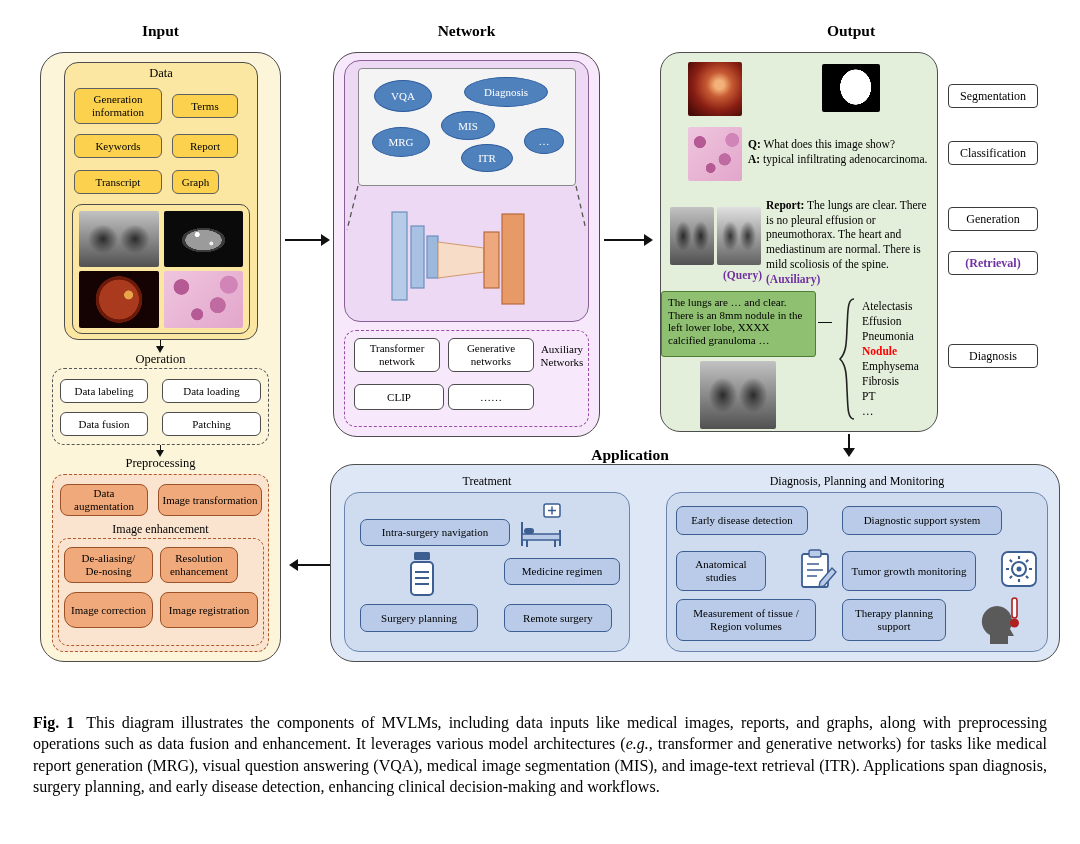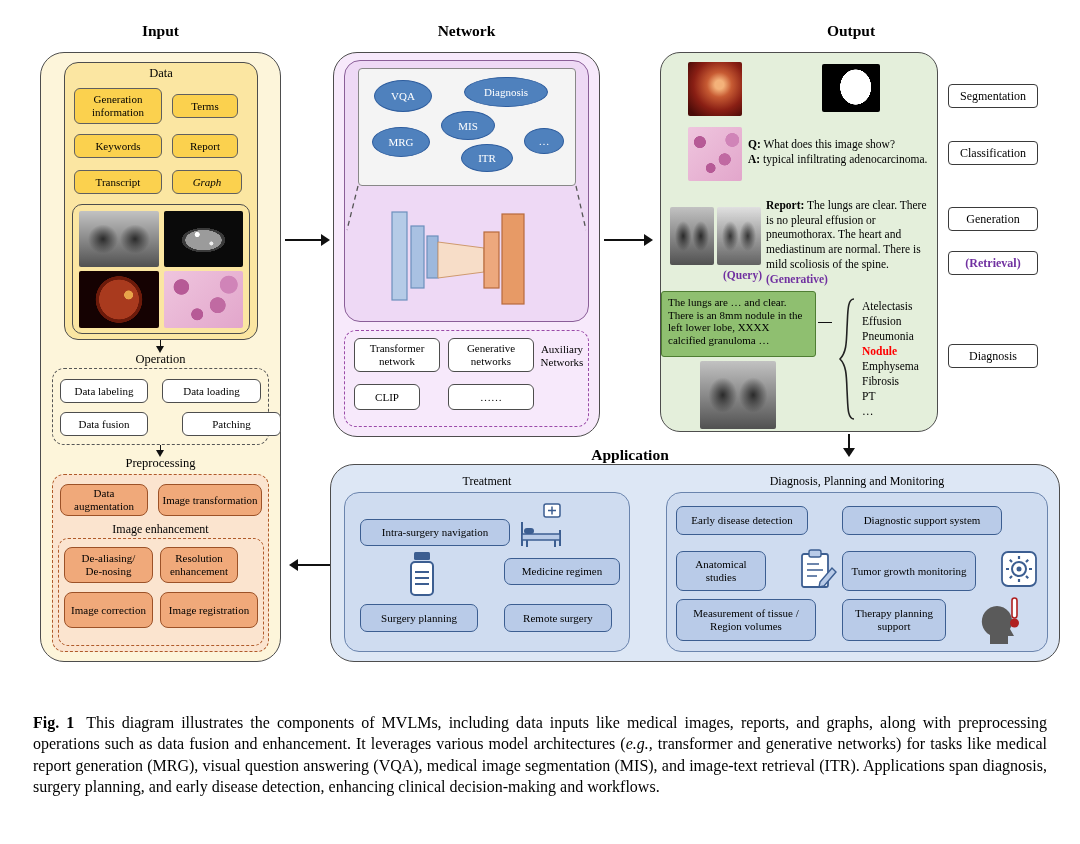--- a/index.html
+++ b/index.html
@@ -74,47 +74,47 @@
   <div class="panel" style="left:40px;top:52px;width:241px;height:610px;background:#fdf5da;border-radius:24px;"></div>
 
   <div class="panel" style="left:64px;top:62px;width:194px;height:278px;background:#fbe6a2;border-radius:14px;border-width:1.3px;"></div>
   <div class="lbl" style="left:64px;top:66px;width:194px;">Data</div>
 
   <div class="box ybox" style="left:74px;top:88px;width:88px;height:36px;">Generation information</div>
   <div class="box ybox" style="left:172px;top:94px;width:66px;height:24px;">Terms</div>
   <div class="box ybox" style="left:74px;top:134px;width:88px;height:24px;">Keywords</div>
   <div class="box ybox" style="left:172px;top:134px;width:66px;height:24px;">Report</div>
   <div class="box ybox" style="left:74px;top:170px;width:88px;height:24px;">Transcript</div>
-  <div class="box ybox" style="left:172px;top:170px;width:70px;height:24px;font-style:italic;">Graph</div>
+  <div class="box ybox" style="left:172px;top:170px;width:47px;height:24px;">Graph</div>
 
   <div class="panel" style="left:72px;top:204px;width:178px;height:130px;background:#fbe6a2;border-radius:10px;border-width:1.2px;"></div>
   <div class="img img-xray" style="left:79px;top:211px;width:80px;height:56px;"></div>
   <div class="img img-ct" style="left:164px;top:211px;width:79px;height:56px;"></div>
   <div class="img img-fundus" style="left:79px;top:271px;width:80px;height:57px;"></div>
   <div class="img img-histo" style="left:164px;top:271px;width:79px;height:57px;"></div>
 
   <div class="varrow s" style="left:160px;top:340px;height:10px;"></div>
   <div class="lbl" style="left:40px;top:352px;width:241px;">Operation</div>
   <div class="dash" style="left:52px;top:368px;width:217px;height:77px;border-color:#555;"></div>
   <div class="box wbox" style="left:60px;top:379px;width:88px;height:24px;">Data labeling</div>
   <div class="box wbox" style="left:162px;top:379px;width:99px;height:24px;">Data loading</div>
   <div class="box wbox" style="left:60px;top:412px;width:88px;height:24px;">Data fusion</div>
-  <div class="box wbox" style="left:162px;top:412px;width:99px;height:24px;margin-left:20px;">Patching</div>
+  <div class="box wbox" style="left:162px;top:412px;width:99px;height:24px;">Patching</div>
 
   <div class="varrow s" style="left:160px;top:445px;height:9px;"></div>
   <div class="lbl" style="left:40px;top:456px;width:241px;">Preprocessing</div>
   <div class="dash" style="left:52px;top:474px;width:217px;height:178px;border-color:#b05a2a;background:#fbe4cf;"></div>
   <div class="box obox" style="left:60px;top:484px;width:88px;height:32px;">Data augmentation</div>
   <div class="box obox" style="left:158px;top:484px;width:104px;height:32px;">Image transformation</div>
   <div class="lbl" style="left:52px;top:522px;width:217px;font-size:12px;">Image enhancement</div>
   <div class="dash" style="left:58px;top:538px;width:206px;height:108px;border-color:#b05a2a;border-radius:10px;"></div>
   <div class="box obox pre" style="left:64px;top:547px;width:89px;height:36px;">De-aliasing/
 De-nosing</div>
   <div class="box obox" style="left:160px;top:547px;width:78px;height:36px;">Resolution enhancement</div>
-  <div class="box obox" style="left:64px;top:592px;width:89px;height:36px;">Image correction</div>
+  <div class="box obox" style="left:64px;top:592px;width:89px;height:36px;border-radius:12px;">Image correction</div>
   <div class="box obox" style="left:160px;top:592px;width:98px;height:36px;">Image registration</div>
 
   <div class="ptitle" style="left:333px;top:22px;width:267px;">Network</div>
   <div class="panel" style="left:333px;top:52px;width:267px;height:385px;background:#f7e9fb;border-radius:24px;"></div>
   <div class="panel" style="left:344px;top:60px;width:245px;height:262px;background:#eed9f5;border-radius:16px;border-color:#8a5e98;border-width:1.3px;"></div>
   <div class="panel" style="left:358px;top:68px;width:218px;height:118px;background:#f4f4f4;border-radius:4px;border-width:1px;border-color:#888;"></div>
 
   <div class="ellipse" style="left:374px;top:80px;width:56px;height:30px;">VQA</div>
   <div class="ellipse" style="left:464px;top:77px;width:82px;height:28px;">Diagnosis</div>
   <div class="ellipse" style="left:372px;top:127px;width:56px;height:28px;">MRG</div>
@@ -130,42 +130,42 @@
     <rect x="83" y="52" width="11" height="42" fill="#9db8dd" stroke="#6d8fbd" stroke-width="1.2"></rect>
     <polygon points="94,58 140,64 140,88 94,94" fill="#f7ddc8" stroke="#cf9a6e" stroke-width="1"></polygon>
     <rect x="140" y="48" width="15" height="56" fill="#eda87d" stroke="#b86a3c" stroke-width="1.2"></rect>
     <rect x="158" y="30" width="22" height="90" fill="#e79a66" stroke="#b86a3c" stroke-width="1.2"></rect>
   </svg>
 
   <div class="dash" style="left:344px;top:330px;width:245px;height:97px;border-color:#9a4aa8;"></div>
   <div class="box wbox" style="left:354px;top:338px;width:86px;height:34px;">Transformer network</div>
   <div class="box wbox" style="left:448px;top:338px;width:86px;height:34px;">Generative networks</div>
   <div class="box" style="left:536px;top:340px;width:52px;height:32px;font-size:11px;">Auxiliary Networks</div>
-  <div class="box wbox" style="left:354px;top:384px;width:66px;height:26px;">CLIP</div>
+  <div class="box wbox" style="left:354px;top:384px;width:90px;height:26px;">CLIP</div>
   <div class="box wbox" style="left:448px;top:384px;width:86px;height:26px;">……</div>
 
   <div class="ptitle" style="left:660px;top:22px;width:382px;">Output</div>
   <div class="panel" style="left:660px;top:52px;width:278px;height:380px;background:#e4efdb;border-radius:20px;"></div>
 
   <div class="img img-endo" style="left:688px;top:62px;width:54px;height:54px;"></div>
   <div class="img img-mask" style="left:822px;top:64px;width:58px;height:48px;"></div>
   <div class="olabel" style="left:948px;top:84px;width:88px;height:22px;">Segmentation</div>
 
   <div class="img img-histo" style="left:688px;top:127px;width:54px;height:54px;"></div>
   <div class="txt" style="left:748px;top:137px;width:186px;">
     <span class="b">Q:</span><span> What does this image show?</span><br>
     <span class="b">A:</span><span> typical infiltrating adenocarcinoma.</span>
   </div>
   <div class="olabel" style="left:948px;top:141px;width:88px;height:22px;">Classification</div>
 
   <div class="img img-xray" style="left:670px;top:207px;width:44px;height:58px;"></div>
   <div class="img img-xray img-xray2" style="left:717px;top:207px;width:44px;height:58px;"></div>
   <div class="txt purple" style="left:666px;top:268px;width:96px;text-align:right;">(Query)</div>
   <div class="txt" style="left:766px;top:198px;width:170px;">
-    <span class="b">Report:</span><span> The lungs are clear. There is no pleural effusion or pneumothorax. The heart and mediastinum are normal. There is mild scoliosis of the spine. </span><span class="purple">(Generative)</span>
+    <span class="b">Report:</span><span> The lungs are clear. There is no pleural effusion or pneumothorax. The heart and mediastinum are normal. There is mild scoliosis of the spine. </span><span class="purple">(Auxiliary)</span>
   </div>
   <div class="olabel" style="left:948px;top:207px;width:88px;height:22px;">Generation</div>
   <div class="olabel purple" style="left:948px;top:251px;width:88px;height:22px;">(Retrieval)</div>
 
   <div class="box" style="left:661px;top:291px;width:155px;height:66px;background:#8fbf70;border:1.2px solid #4f7d33;border-radius:3px;font-size:11px;text-align:left;align-items:flex-start;padding:4px 6px;">The lungs are … and clear. There is an 8mm nodule in the left lower lobe, XXXX calcified granuloma …</div>
   <div class="img img-xray" style="left:700px;top:361px;width:76px;height:68px;"></div>
   <div class="harrow s" style="left:818px;top:322px;width:14px;"></div>
 
   <svg style="position:absolute;left:838px;top:296px;" width="20" height="126" viewBox="0 0 20 126">
     <path d="M16 3 C9 3 10 17 9 32 C8.5 48 8 57 2 63 C8 69 8.5 78 9 94 C10 109 9 123 16 123" fill="none" stroke="#222" stroke-width="1.6"></path>

